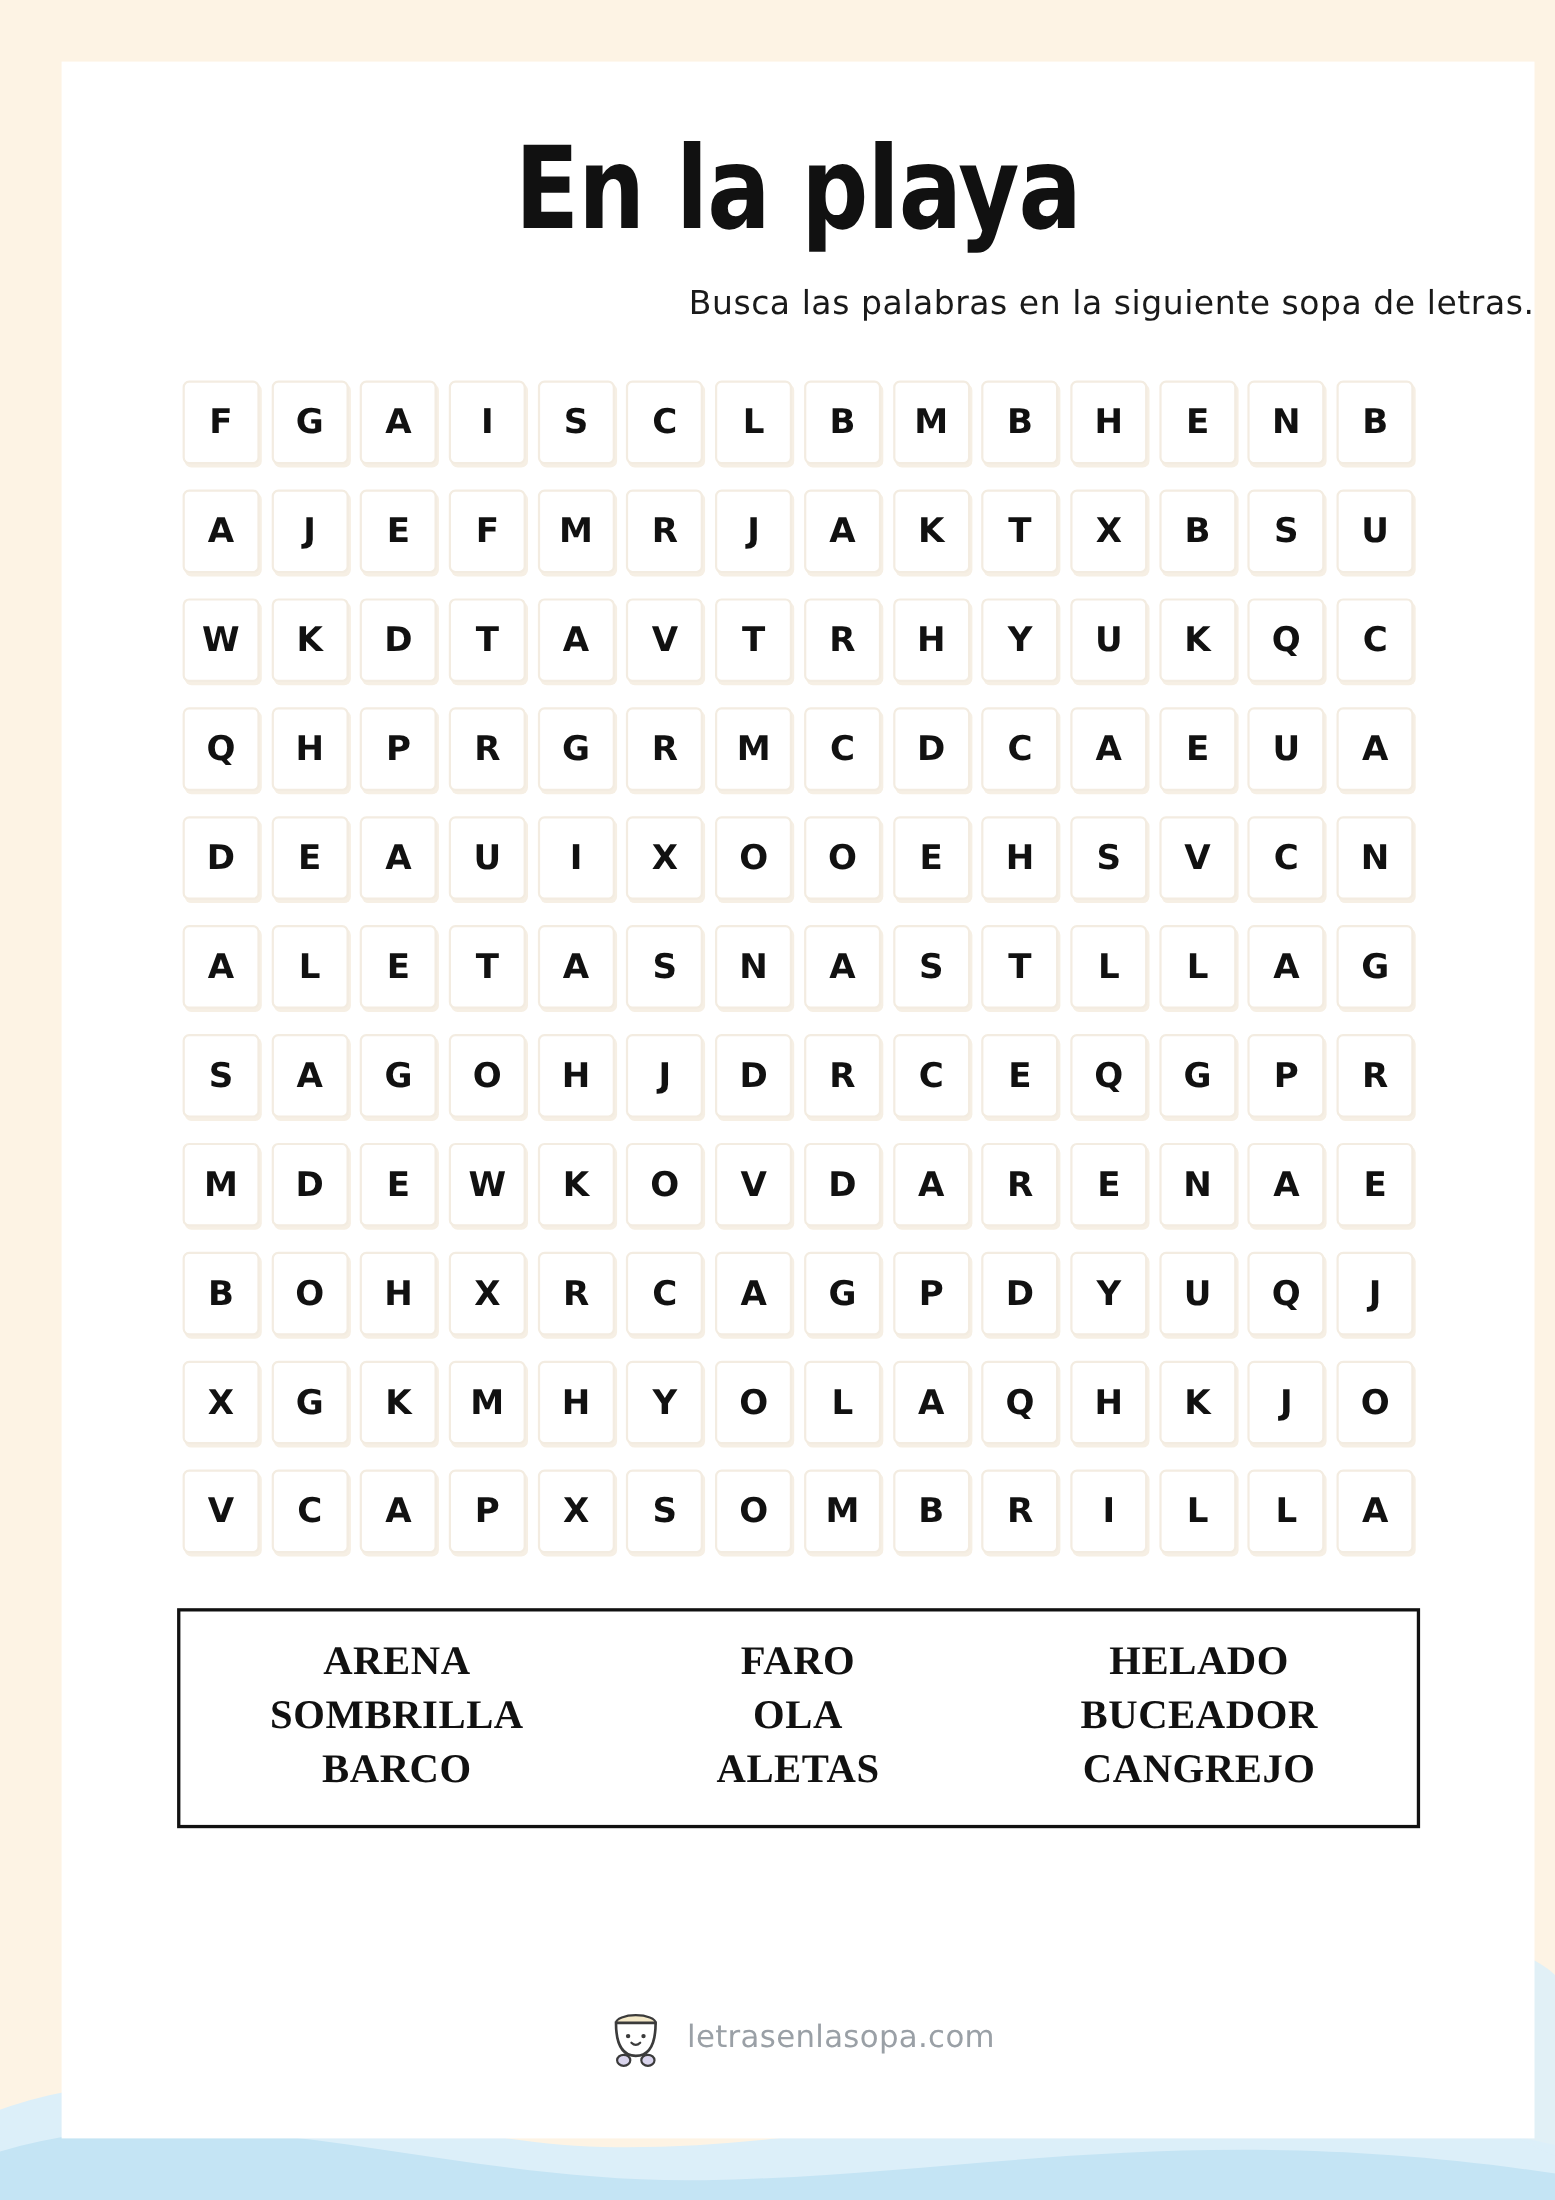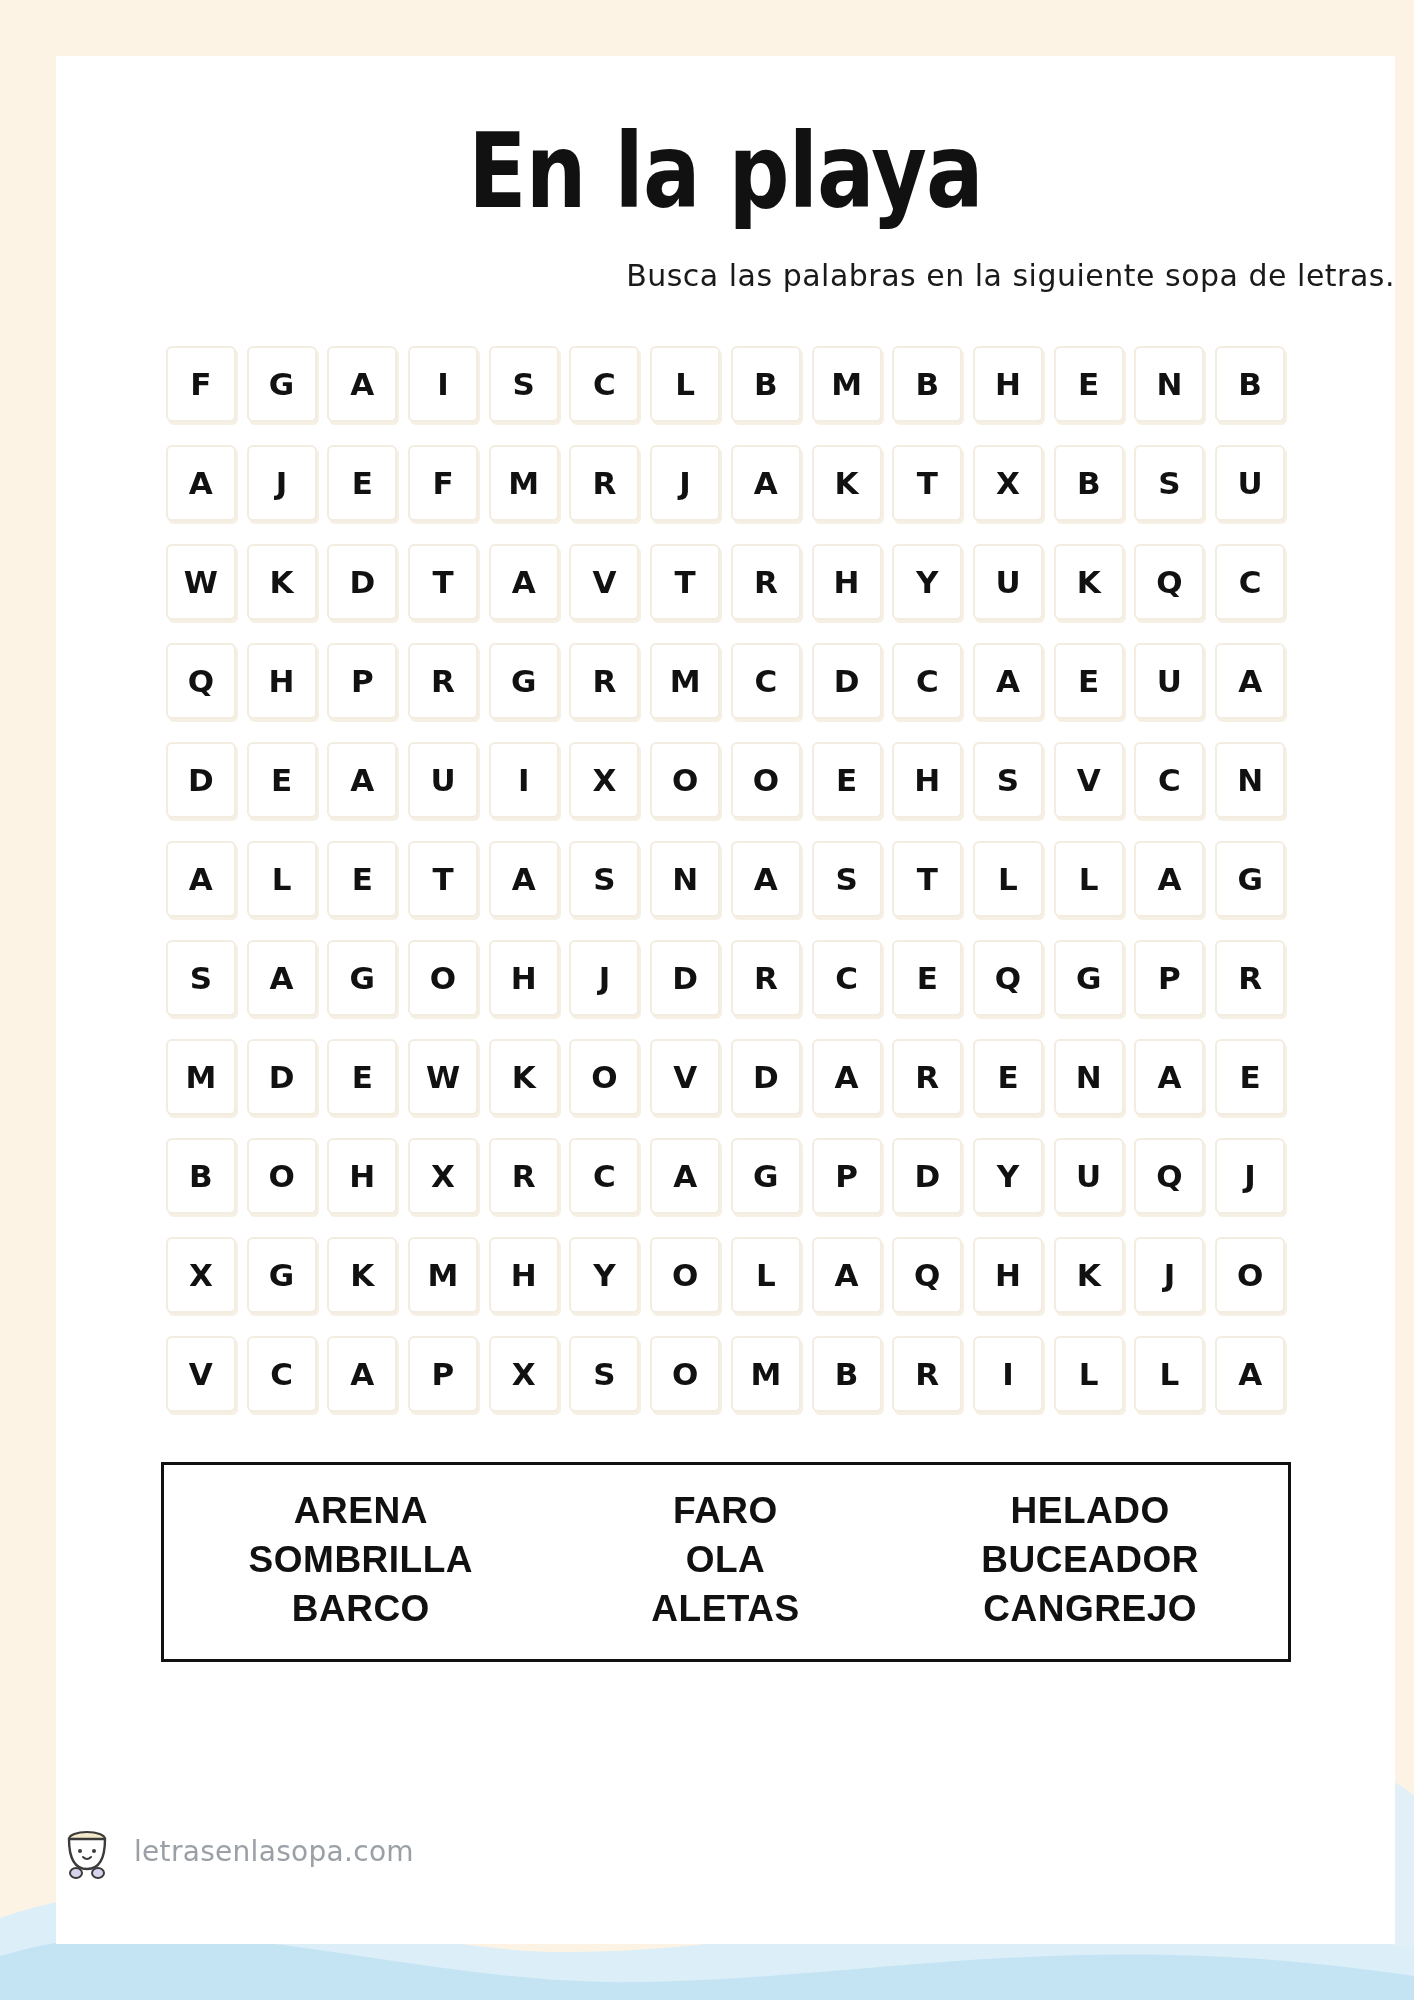--- a/index.html
+++ b/index.html
@@ -91,35 +91,36 @@
     border: 3px solid #111111;
     box-sizing: border-box;
     padding: 22px 20px 26px 20px;
     display: grid;
     grid-template-columns: repeat(3, 1fr);
     column-gap: 10px;
     row-gap: 2px;
   }
   .word {
     text-align: center;
-    font-family: Liberation Sans, sans-serif;
+    font-family: Liberation Serif, serif;
     font-weight: 700;
     font-size: 37px;
     color: #111111;
     line-height: 1.28;
     letter-spacing: 0.5px;
   }
 
   .footer {
     position: absolute;
     bottom: 62px;
     left: 0;
     width: 100%;
     display: flex;
     align-items: center;
+    justify-content: center;
     gap: 16px;
   }
   .footer-logo {
     width: 62px;
     height: 62px;
     position: relative;
   }
   .footer-text {
     font-family: "DejaVu Sans", sans-serif;
     font-size: 28px;

